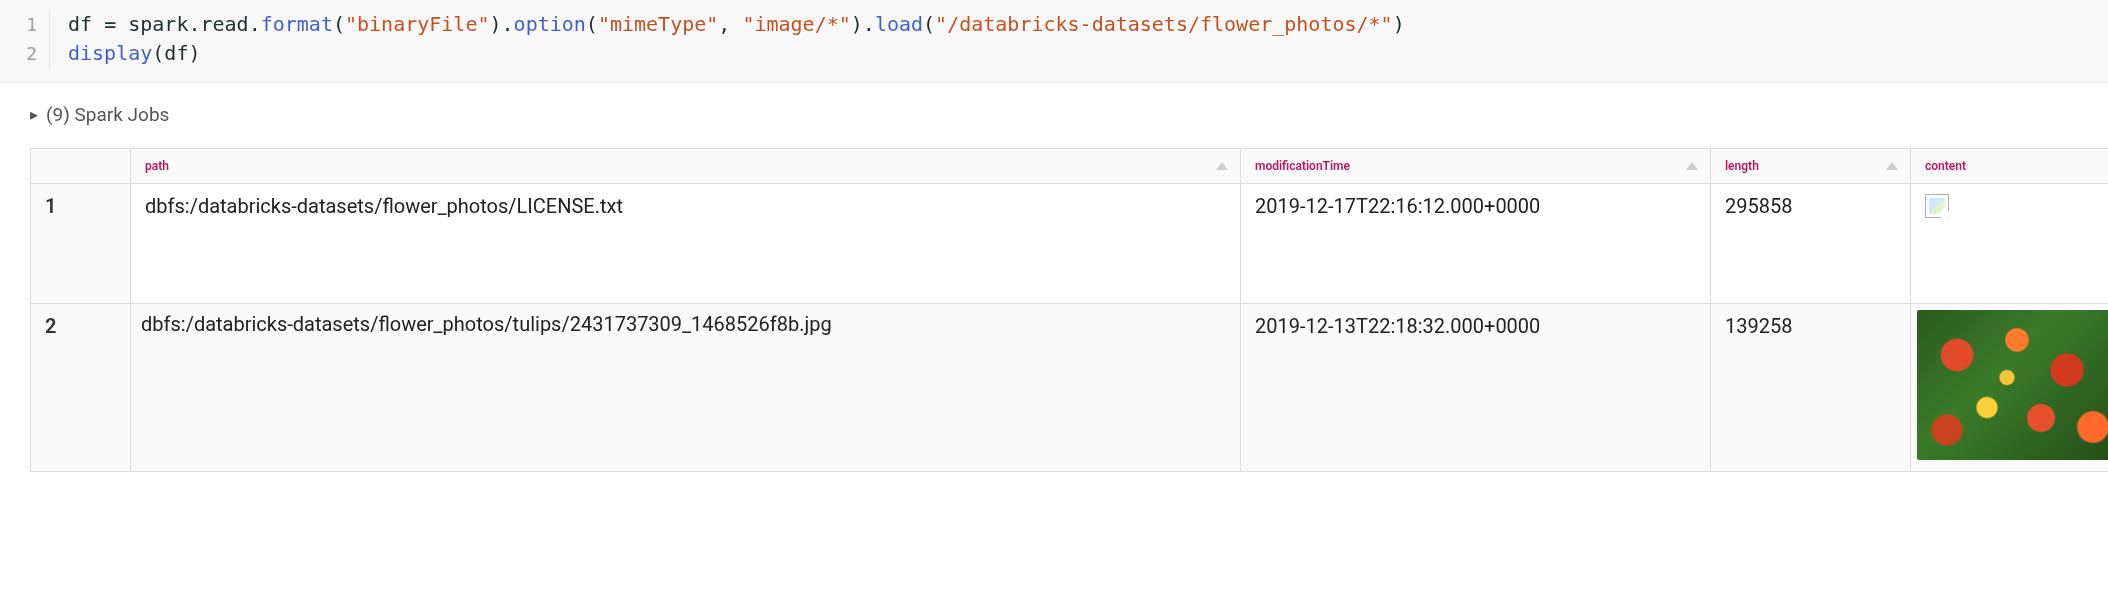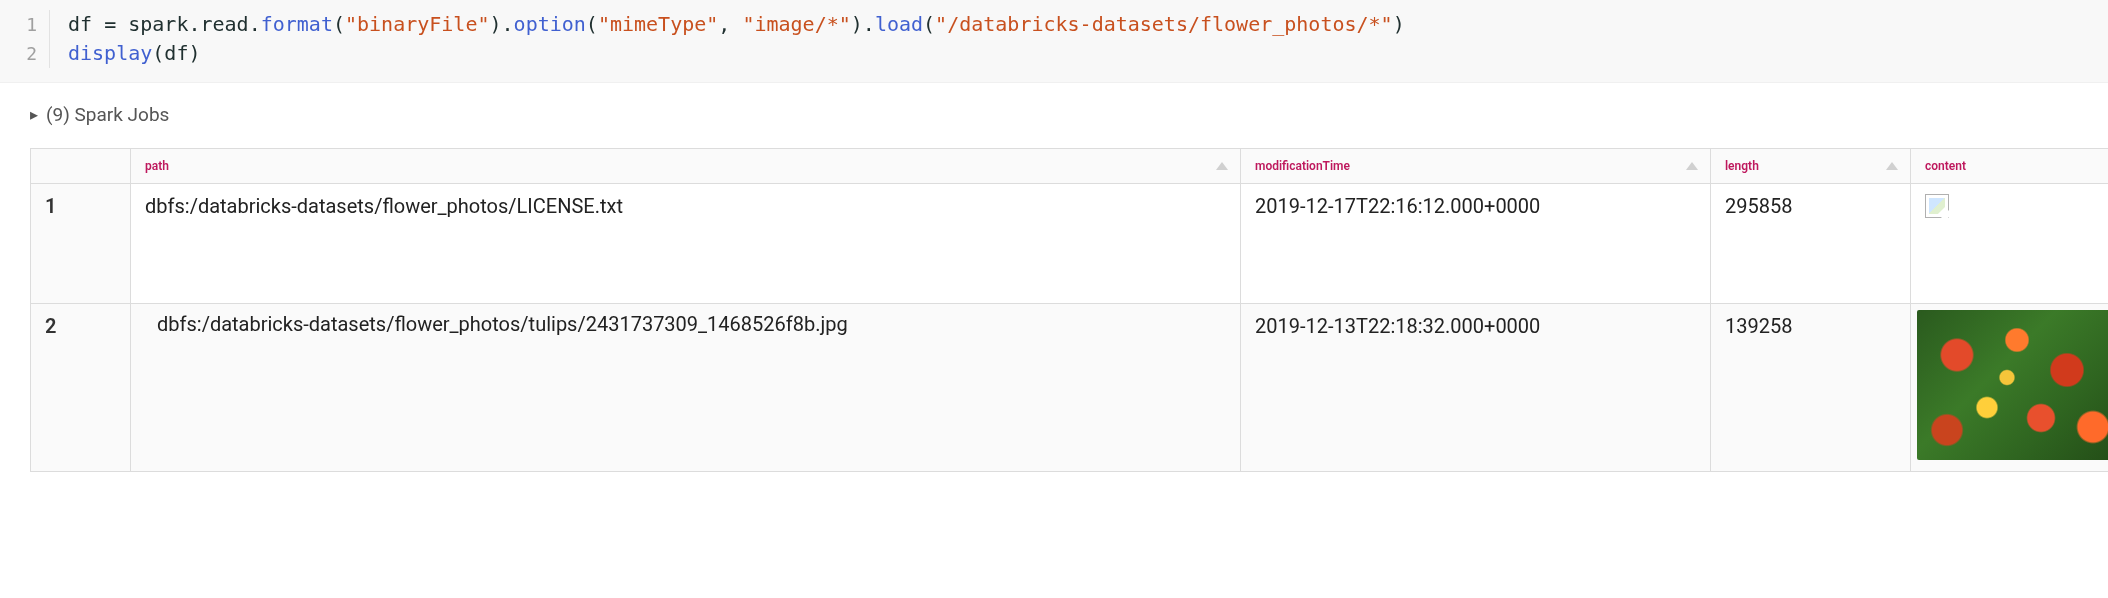--- a/index.html
+++ b/index.html
@@ -150,21 +150,21 @@
       radial-gradient(circle at 62% 72%, #e8502d 0 8%, transparent 9%),
       radial-gradient(circle at 15% 80%, #c9441e 0 7%, transparent 8%),
       radial-gradient(circle at 88% 78%, #ff6a2a 0 7%, transparent 8%),
       radial-gradient(circle at 45% 45%, #f5c53a 0 5%, transparent 6%),
       linear-gradient(135deg, #2a5a1e 0%, #3b7a28 40%, #2f6520 70%, #234d17 100%);
     display: inline-block;
     border-radius: 2px;
   }
 
   .cell-tall { height: 120px; margin-left: 12px; }
-  .cell-taller { height: 160px; padding: 8px 26px !important; }
+  .cell-taller { height: 160px; padding: 8px 10px !important; }
 </style>
 </head>
 <body>
 
 <div class="code-cell">
   <div class="gutter" id="gutter">
       <div>1</div>
       <div>2</div>
     </div>
   <div class="code-body" id="codebody"><div><span class="tok-var">df</span><span class="tok-op"> = </span><span class="tok-ident">spark</span><span class="tok-op">.</span><span class="tok-ident">read</span><span class="tok-op">.</span><span class="tok-fn">format</span><span class="tok-op">(</span><span class="tok-str">"binaryFile"</span><span class="tok-op">).</span><span class="tok-fn">option</span><span class="tok-op">(</span><span class="tok-str">"mimeType"</span><span class="tok-op">, </span><span class="tok-str">"image/*"</span><span class="tok-op">).</span><span class="tok-fn">load</span><span class="tok-op">(</span><span class="tok-str">"/databricks-datasets/flower_photos/*"</span><span class="tok-op">)</span></div><div><span class="tok-fn">display</span><span class="tok-op">(</span><span class="tok-ident">df</span><span class="tok-op">)</span></div></div>

